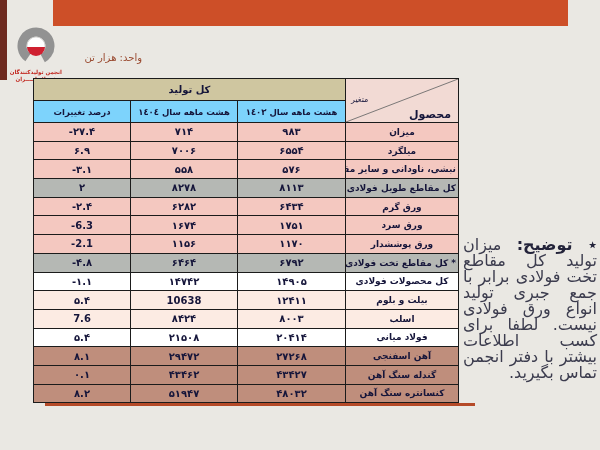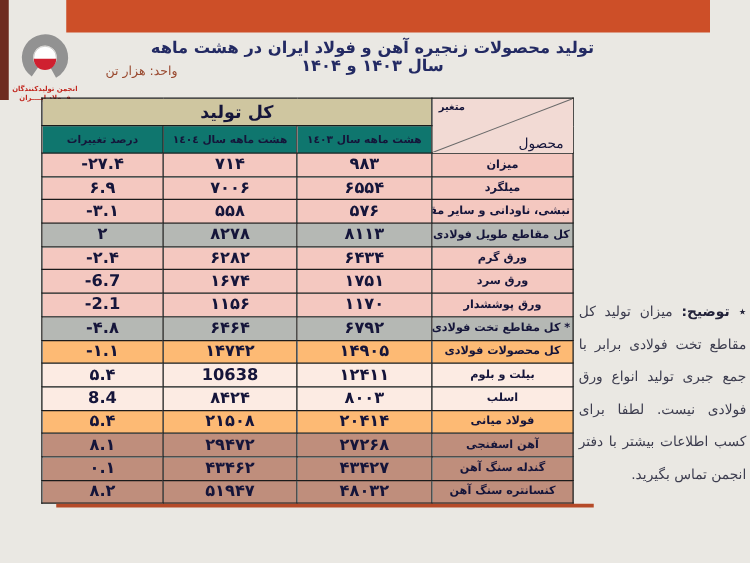--- a/index.html
+++ b/index.html
@@ -26,38 +26,38 @@
   table.prod {
     position:absolute; left:33px; top:78px; width:425px;
     border-collapse:collapse; table-layout:fixed; direction:rtl;
     border:1.5px solid #141414;
   }
   table.prod th, table.prod td {
     border:1px solid #1b1b1b; padding:0 2px; overflow:hidden; white-space:nowrap;
     color:#15153a; text-align:center; vertical-align:middle;
   }
   thead th { height:21px; }
-  .group-hd { background:#cfc6a0; font-size:14px; font-weight:bold; color:#14142e; }
-  .sub-hd  { background:#0f766e; font-size:8.5px; font-weight:bold; }
+  .group-hd { background:#cfc6a0; font-size:10px; font-weight:bold; color:#14142e; }
+  .sub-hd  { background:#7dd3fc; font-size:8.5px; font-weight:bold; }
   .corner  { background:#f2dad4; position:relative; padding:0; }
   .corner svg { position:absolute; left:0; top:0; width:100%; height:100%; }
-  .corner .var-lbl { position:absolute; top:2px; left:5px; font-size:8px; font-weight:bold; }
-  .corner .prod-lbl{ position:absolute; bottom:1px; right:7px; font-size:11px; font-weight:normal; }
-  tbody td { height:17.7px; font-size:13px; font-weight:bold; }
+  .corner .var-lbl { position:absolute; top:16px; left:5px; font-size:8px; font-weight:normal; }
+  .corner .prod-lbl{ position:absolute; bottom:1px; right:7px; font-size:11px; font-weight:bold; }
+  tbody td { height:17.7px; font-size:10px; font-weight:bold; }
   tbody td.product { font-size:9px; }
   .row-pink  td { background:#f4c8c0; }
   .row-gray  td { background:#b5b8b4; }
-  .row-orange td { background:#fdba74;margin-top:45px; }
+  .row-orange td { background:#ffffff;margin-top:45px; }
   .row-light td { background:#fcebe3; }
   .row-brown td { background:#bf8e7c; }
 
   .note {
     position:absolute; left:463px; top:237px; width:134px;
     direction:rtl; text-align:justify; color:#3c3c4e;
-    font-size:11px; line-height:26px;
+    font-size:16px; line-height:16px;
   }
   .note .pfx { font-weight:bold; color:#23233a; }
 
   .bottom-rule { position:absolute; left:45px; top:403px; width:430px; height:2.5px; background:#b54a28; }
 </style>
 </head>
 <body>
 
 <div class="canvas">
 
@@ -67,21 +67,20 @@
   <div class="logo">
     <svg width="44" height="42" viewBox="0 0 44 42">
       <circle cx="22" cy="19" r="14" fill="none" stroke="#929292" stroke-width="9" stroke-dasharray="72 16" transform="rotate(125 22 19)"></circle>
       <circle cx="22" cy="19" r="9" fill="#ffffff" stroke="#b5b5b5" stroke-width="0.5"></circle>
       <path d="M13,20 A9,9 0 0 0 31,20 Z" fill="#cf2030"></path>
     </svg>
     <div class="logo-text">انجمن تولیدکنندگان</div>
     <div class="logo-text">فــولاد ایــــران</div>
   </div>
 
-  <div class="title">تولید محصولات زنجیره آهن و فولاد ایران در هشت ماهه سال ۱۴۰۳ و ۱۴۰۴</div>
   <div class="unit">واحد: هزار تن</div>
 
   <table class="prod">
     <colgroup>
       <col style="width:113px">
         <col style="width:108px">
         <col style="width:107px">
         <col style="width:97px">
     </colgroup>
     <thead>
@@ -129,21 +128,21 @@
         <tr class="row-pink">
           <td class="product">ورق گرم</td>
           <td dir="ltr">۶۴۳۴</td>
           <td dir="ltr">۶۲۸۲</td>
           <td dir="ltr">-۲.۴</td>
         </tr>
         <tr class="row-pink">
           <td class="product">ورق سرد</td>
           <td dir="ltr">۱۷۵۱</td>
           <td dir="ltr">۱۶۷۴</td>
-          <td dir="ltr">-6.7</td>
+          <td dir="ltr">-6.3</td>
         </tr>
         <tr class="row-pink">
           <td class="product">ورق پوششدار</td>
           <td dir="ltr">۱۱۷۰</td>
           <td dir="ltr">۱۱۵۶</td>
           <td dir="ltr">-2.1</td>
         </tr>
         <tr class="row-gray">
           <td class="product">* کل مقاطع تخت فولادی</td>
           <td dir="ltr">۶۷۹۲</td>
@@ -159,21 +158,21 @@
         <tr class="row-light">
           <td class="product">بیلت و بلوم</td>
           <td dir="ltr">۱۲۴۱۱</td>
           <td dir="ltr">10638</td>
           <td dir="ltr">۵.۴</td>
         </tr>
         <tr class="row-light">
           <td class="product">اسلب</td>
           <td dir="ltr">۸۰۰۳</td>
           <td dir="ltr">۸۴۲۴</td>
-          <td dir="ltr">8.4</td>
+          <td dir="ltr">7.6</td>
         </tr>
         <tr class="row-orange">
           <td class="product">فولاد میانی</td>
           <td dir="ltr">۲۰۴۱۴</td>
           <td dir="ltr">۲۱۵۰۸</td>
           <td dir="ltr">۵.۴</td>
         </tr>
         <tr class="row-brown">
           <td class="product">آهن اسفنجی</td>
           <td dir="ltr">۲۷۲۶۸</td>

